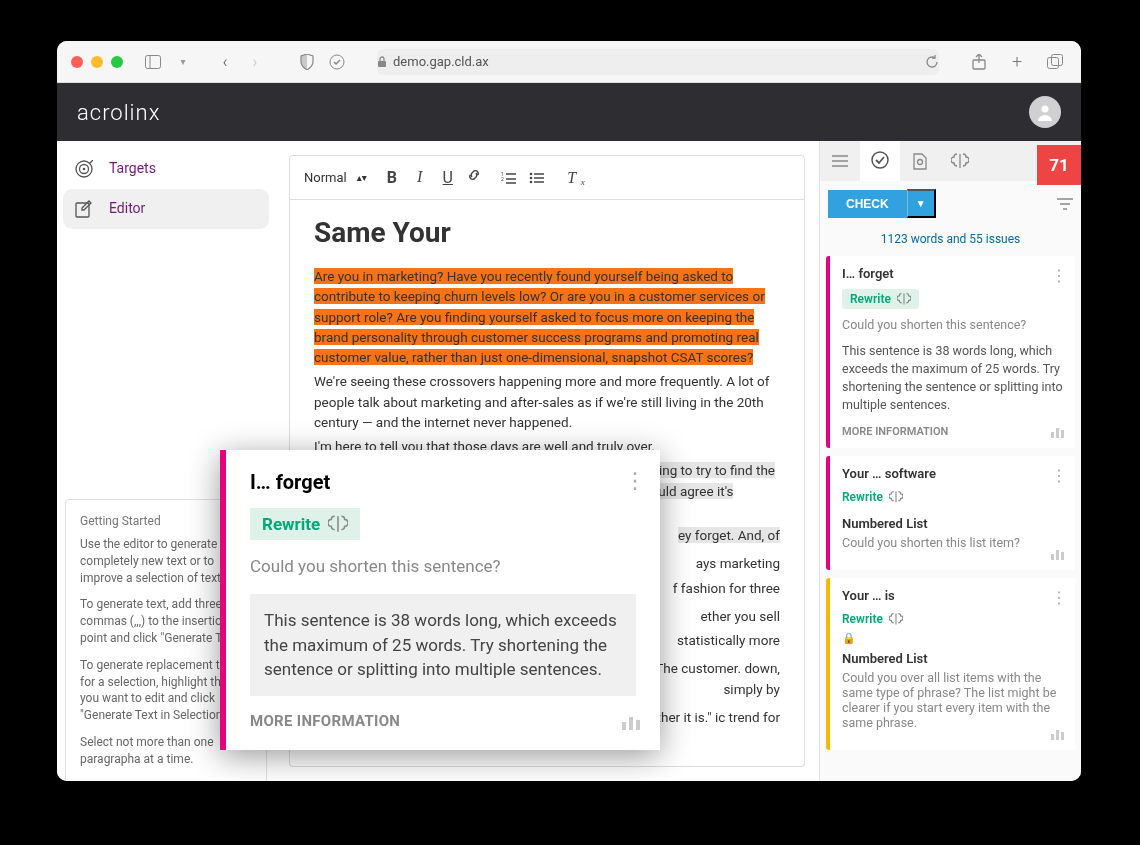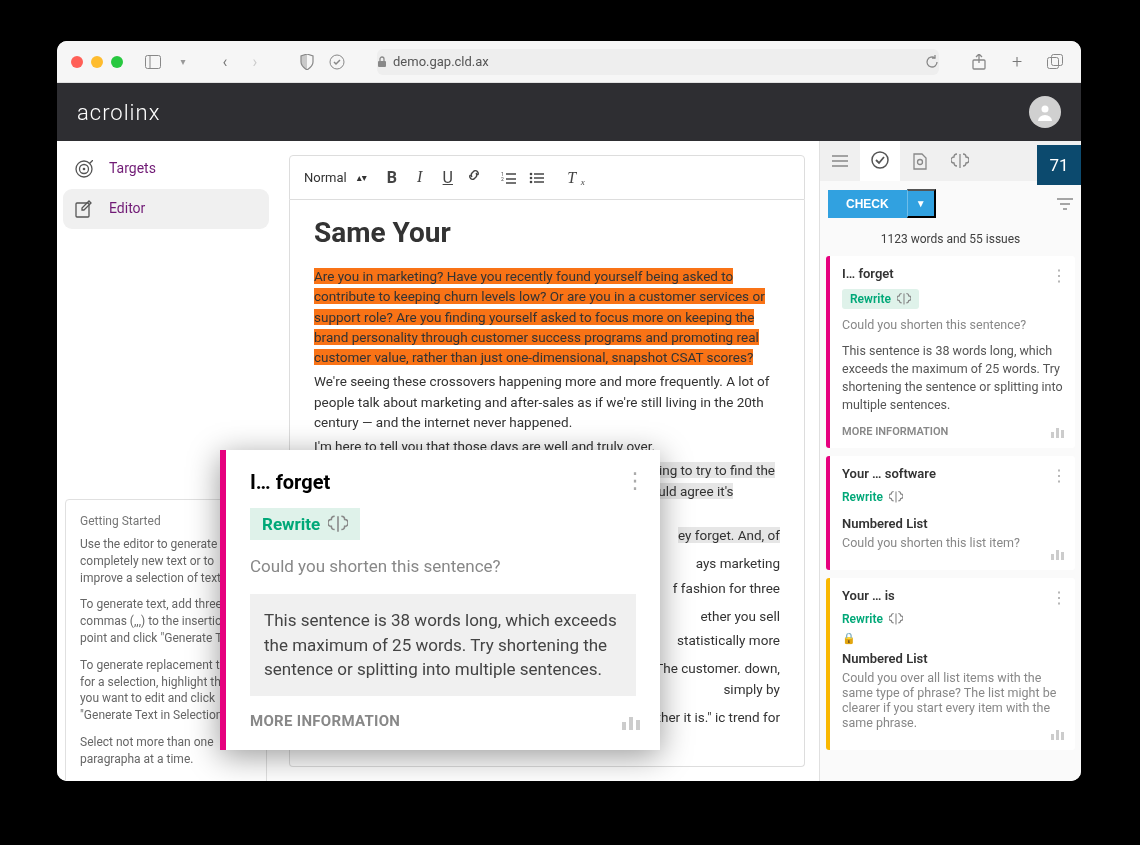--- a/index.html
+++ b/index.html
@@ -37,26 +37,26 @@
 .editor-content { flex: 1; background: #fff; border: 1px solid #ddd; border-top: none; border-radius: 0 0 4px 4px; padding: 18px 24px; font-size: 13.5px; line-height: 1.5; color: #333; overflow-y: auto; position: relative; }
 .editor-content h1 { font-size: 28px; font-weight: 700; margin-bottom: 12px; }
 .editor-content p { margin-bottom: 4px; }
 .hl-y { background: #f97316; }
 .hl-g { background: #e6e6e6; }
 
 .right-panel { width: 262px; background: #fafafa; border-left: 1px solid #e0e0e0; display: flex; flex-direction: column; }
 .rtabs { height: 40px; display: flex; align-items: center; background: #f0f0f0; }
 .rtab { flex: 0 0 40px; height: 40px; display: flex; align-items: center; justify-content: center; color: #888; cursor: pointer; }
 .rtab.active { background: #fff; color: #444; border-bottom: 2px solid transparent; }
-.score { margin-left: auto; width: 44px; height: 40px; background: #0c4a6e; color: #fff; font-weight: 400; display: flex; align-items: center; justify-content: center; font-size: 17px; margin-top: 7px; }
+.score { margin-left: auto; width: 44px; height: 40px; background: #ef4444; color: #fff; font-weight: 700; display: flex; align-items: center; justify-content: center; font-size: 17px; margin-top: 7px; }
 .check-row { display: flex; align-items: center; padding: 8px; gap: 0; }
 .check-btn { background: #31a1e0; color: #fff; font-size: 12px; font-weight: 600; padding: 7px 18px; border: none; cursor: pointer; }
 .check-dd { background: #31a1e0; color: #fff; padding: 7px 8px; border-left: 1px solid rgba(255,255,255,0.3); cursor: pointer; font-size: 10px; }
 .filter-btn { margin-left: auto; color: #888; cursor: pointer; }
-.stats { text-align: center; font-size: 12px; color: #404040; padding: 6px 0 10px; }
+.stats { text-align: center; font-size: 12px; color: #0369a1; padding: 6px 0 10px; }
 
 .issues { flex: 1; overflow-y: auto; padding: 0 6px 8px; }
 .issue-card { background: #fff; border-radius: 3px; margin-bottom: 8px; border-left: 4px solid #e6007e; padding: 10px 12px; font-size: 12.5px; position: relative; }
 .issue-card.yellow { border-left-color: #f9b700; }
 .issue-title { font-weight: 600; color: #333; margin-bottom: 8px; font-size: 13px; }
 .issue-more { position: absolute; top: 10px; right: 8px; color: #aaa; cursor: pointer; font-size: 16px; }
 .rewrite-chip { display: inline-flex; align-items: center; gap: 6px; background: #dff2ea; color: #00a878; font-weight: 600; padding: 3px 8px; border-radius: 3px; font-size: 12px; margin-bottom: 8px; }
 .rewrite-plain { color: #00a878; font-weight: 600; font-size: 12px; display: inline-flex; align-items: center; gap: 6px; margin-bottom: 6px; }
 .issue-q { color: #888; margin-bottom: 10px; }
 .issue-ex { color: #555; line-height: 1.45; margin-bottom: 10px; }

